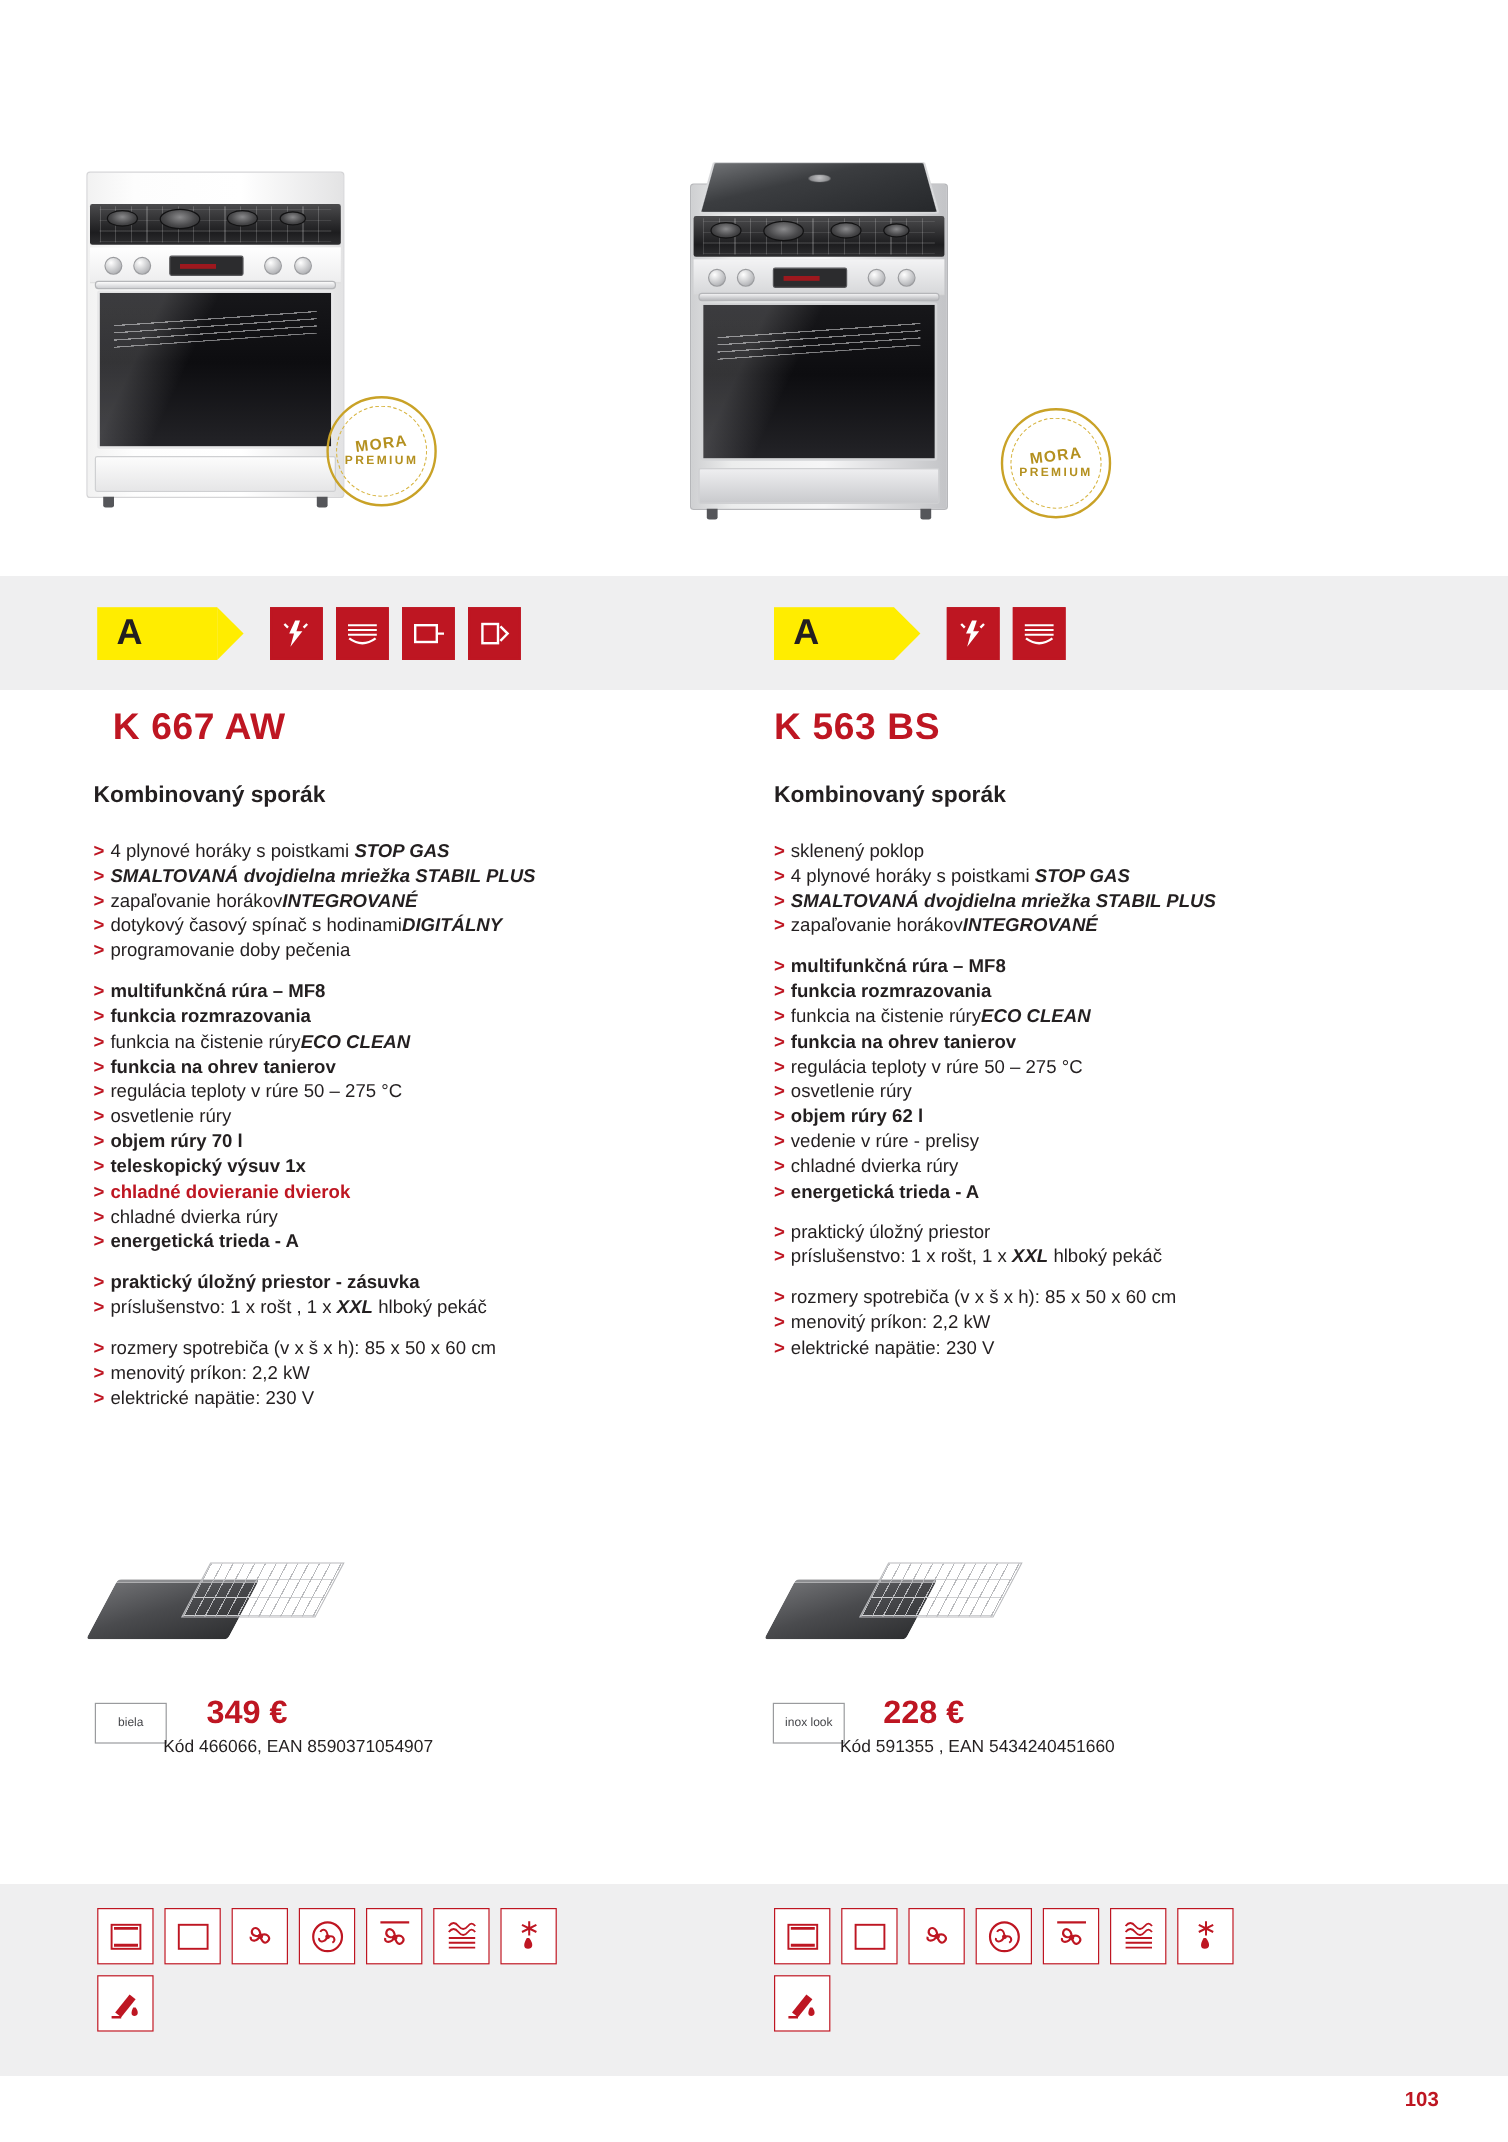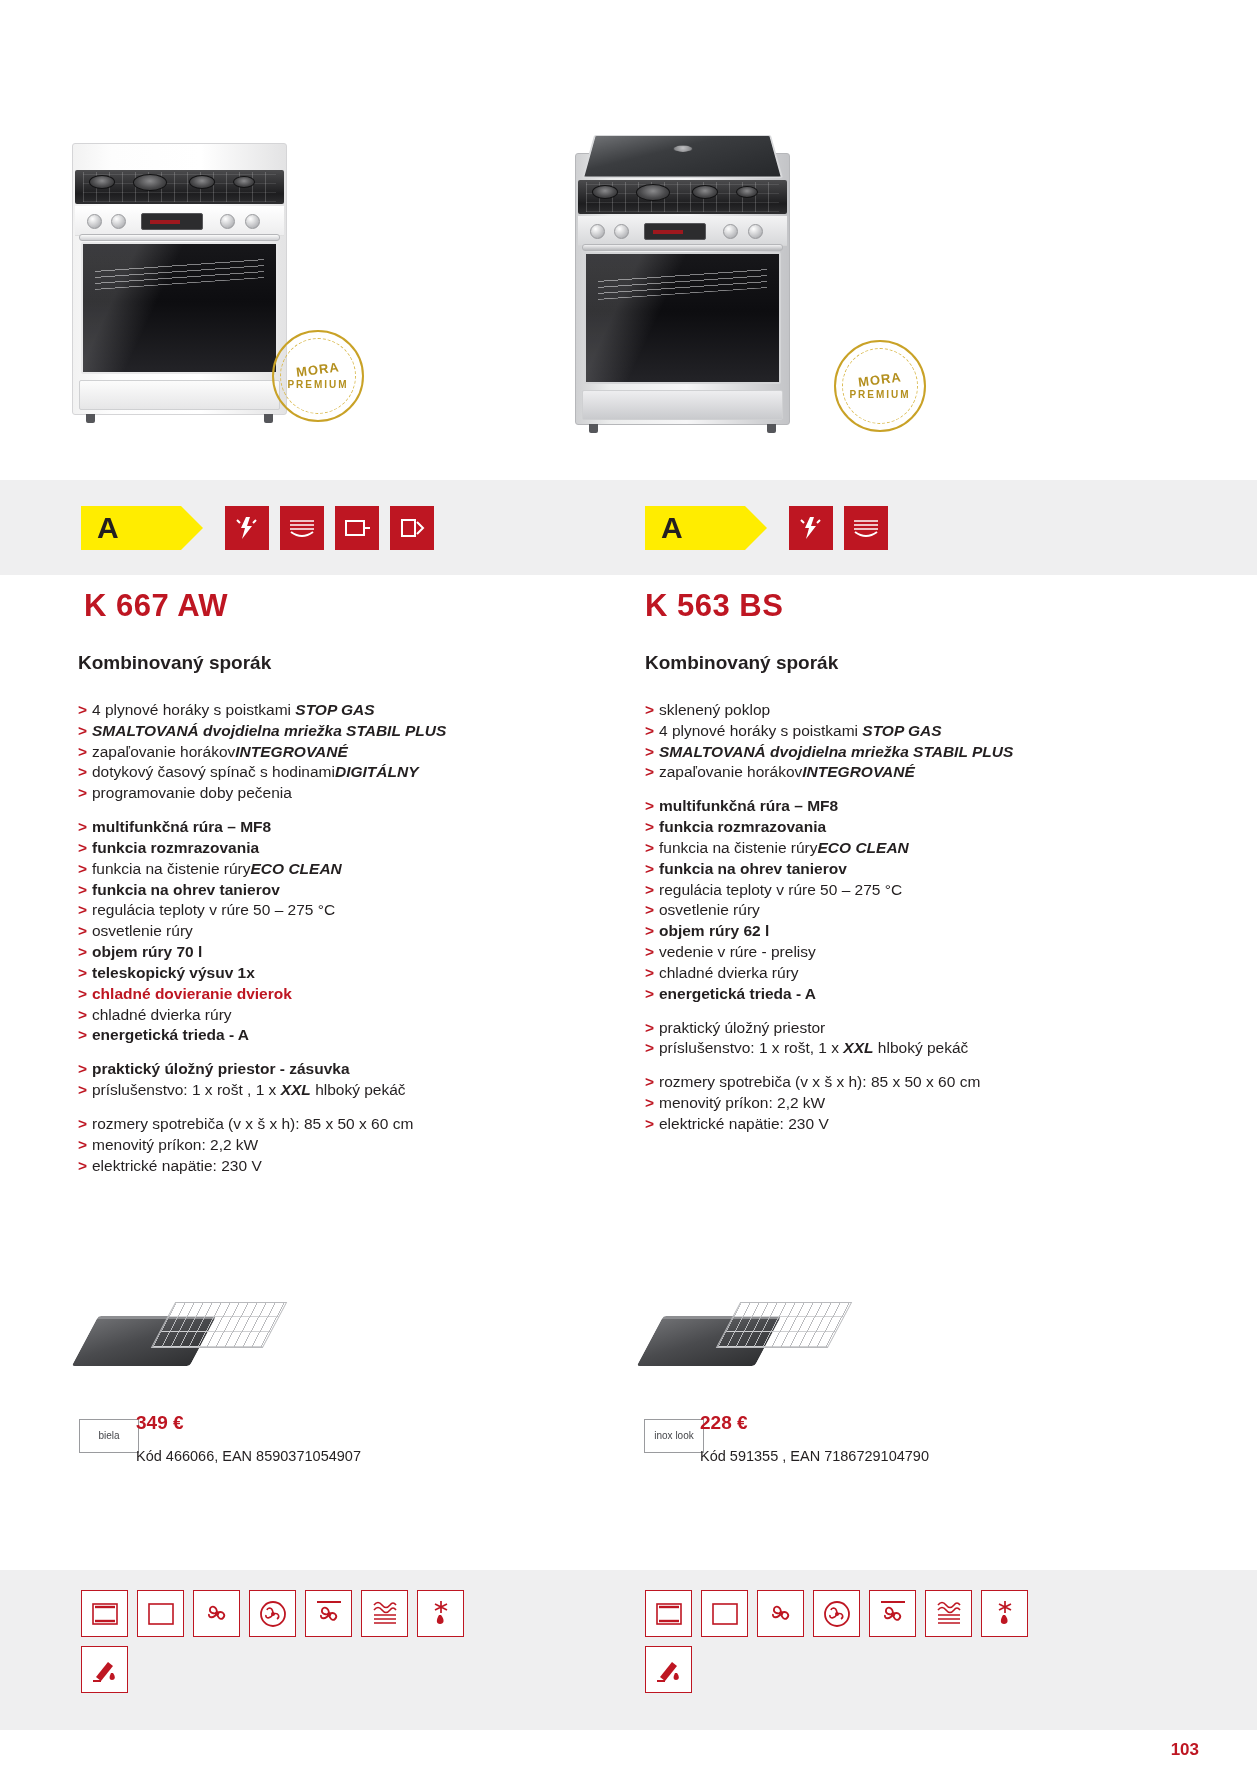--- a/index.html
+++ b/index.html
@@ -168,21 +168,21 @@
     width: 44px; height: 44px; border: 2px solid #be1622; background: #be1622;
     display: flex; align-items: center; justify-content: center;
   }
   .icon-box svg { display: block; }
 
   
   .prod-title {
     position: absolute; top: 588px; font-size: 31px; font-weight: bold; color: #be1622;
     letter-spacing: .5px;
   }
-  .prod-title.left { left: 84px; }
+  .prod-title.left { left: 94px; }
   .prod-title.right { left: 645px; }
 
   .prod-sub {
     position: absolute; top: 652px; font-size: 19px; font-weight: bold; color: #231f20;
   }
   .prod-sub.left { left: 78px; }
   .prod-sub.right { left: 645px; }
 
   
   .features { position: absolute; top: 700px; width: 400px; }
@@ -223,21 +223,21 @@
   
   .swatch {
     position: absolute; width: 60px; height: 34px; border: 1px solid #9a9b9e;
     background: #ffffff; display: flex; align-items: center; justify-content: center;
     font-size: 10px; color: #45464a; text-align: center; line-height: 1.05;
   }
   .swatch.left { left: 79px; top: 1419px; }
   .swatch.right { left: 644px; top: 1419px; }
 
   .price {
-    position: absolute; font-size: 19px; font-weight: bold; color: #be1622;
+    position: absolute; font-size: 27px; font-weight: bold; color: #be1622; margin-left: 36px;
   }
   .price.left { left: 136px; top: 1412px; }
   .price.right { left: 700px; top: 1412px; }
 
   .code {
     position: absolute; font-size: 14.5px; color: #231f20;
   }
   .code.left { left: 136px; top: 1448px; }
   .code.right { left: 700px; top: 1448px; }
 
@@ -570,21 +570,21 @@
   <div class="pan"></div>
   <div class="rack"></div>
 </div>
 
 <div class="swatch left">biela</div>
 <div class="price left">349 €</div>
 <div class="code left">Kód 466066, EAN 8590371054907</div>
 
 <div class="swatch right">inox look</div>
 <div class="price right">228 €</div>
-<div class="code right">Kód 591355 , EAN  7186729104790</div>
+<div class="code right">Kód 591355 , EAN  5434240451660</div>
 
 <div class="icon-grid left" id="icons-left">
     <div class="oicon">
       <svg width="34" height="34" viewBox="0 0 34 34">
         <rect x="5" y="7" width="24" height="20" fill="none" stroke="#be1622" stroke-width="1.6"></rect>
         <path d="M7 10 H27" stroke="#be1622" stroke-width="2.4"></path>
         <path d="M7 24 H27" stroke="#be1622" stroke-width="2.4"></path>
       </svg>
     </div>
     <div class="oicon">

